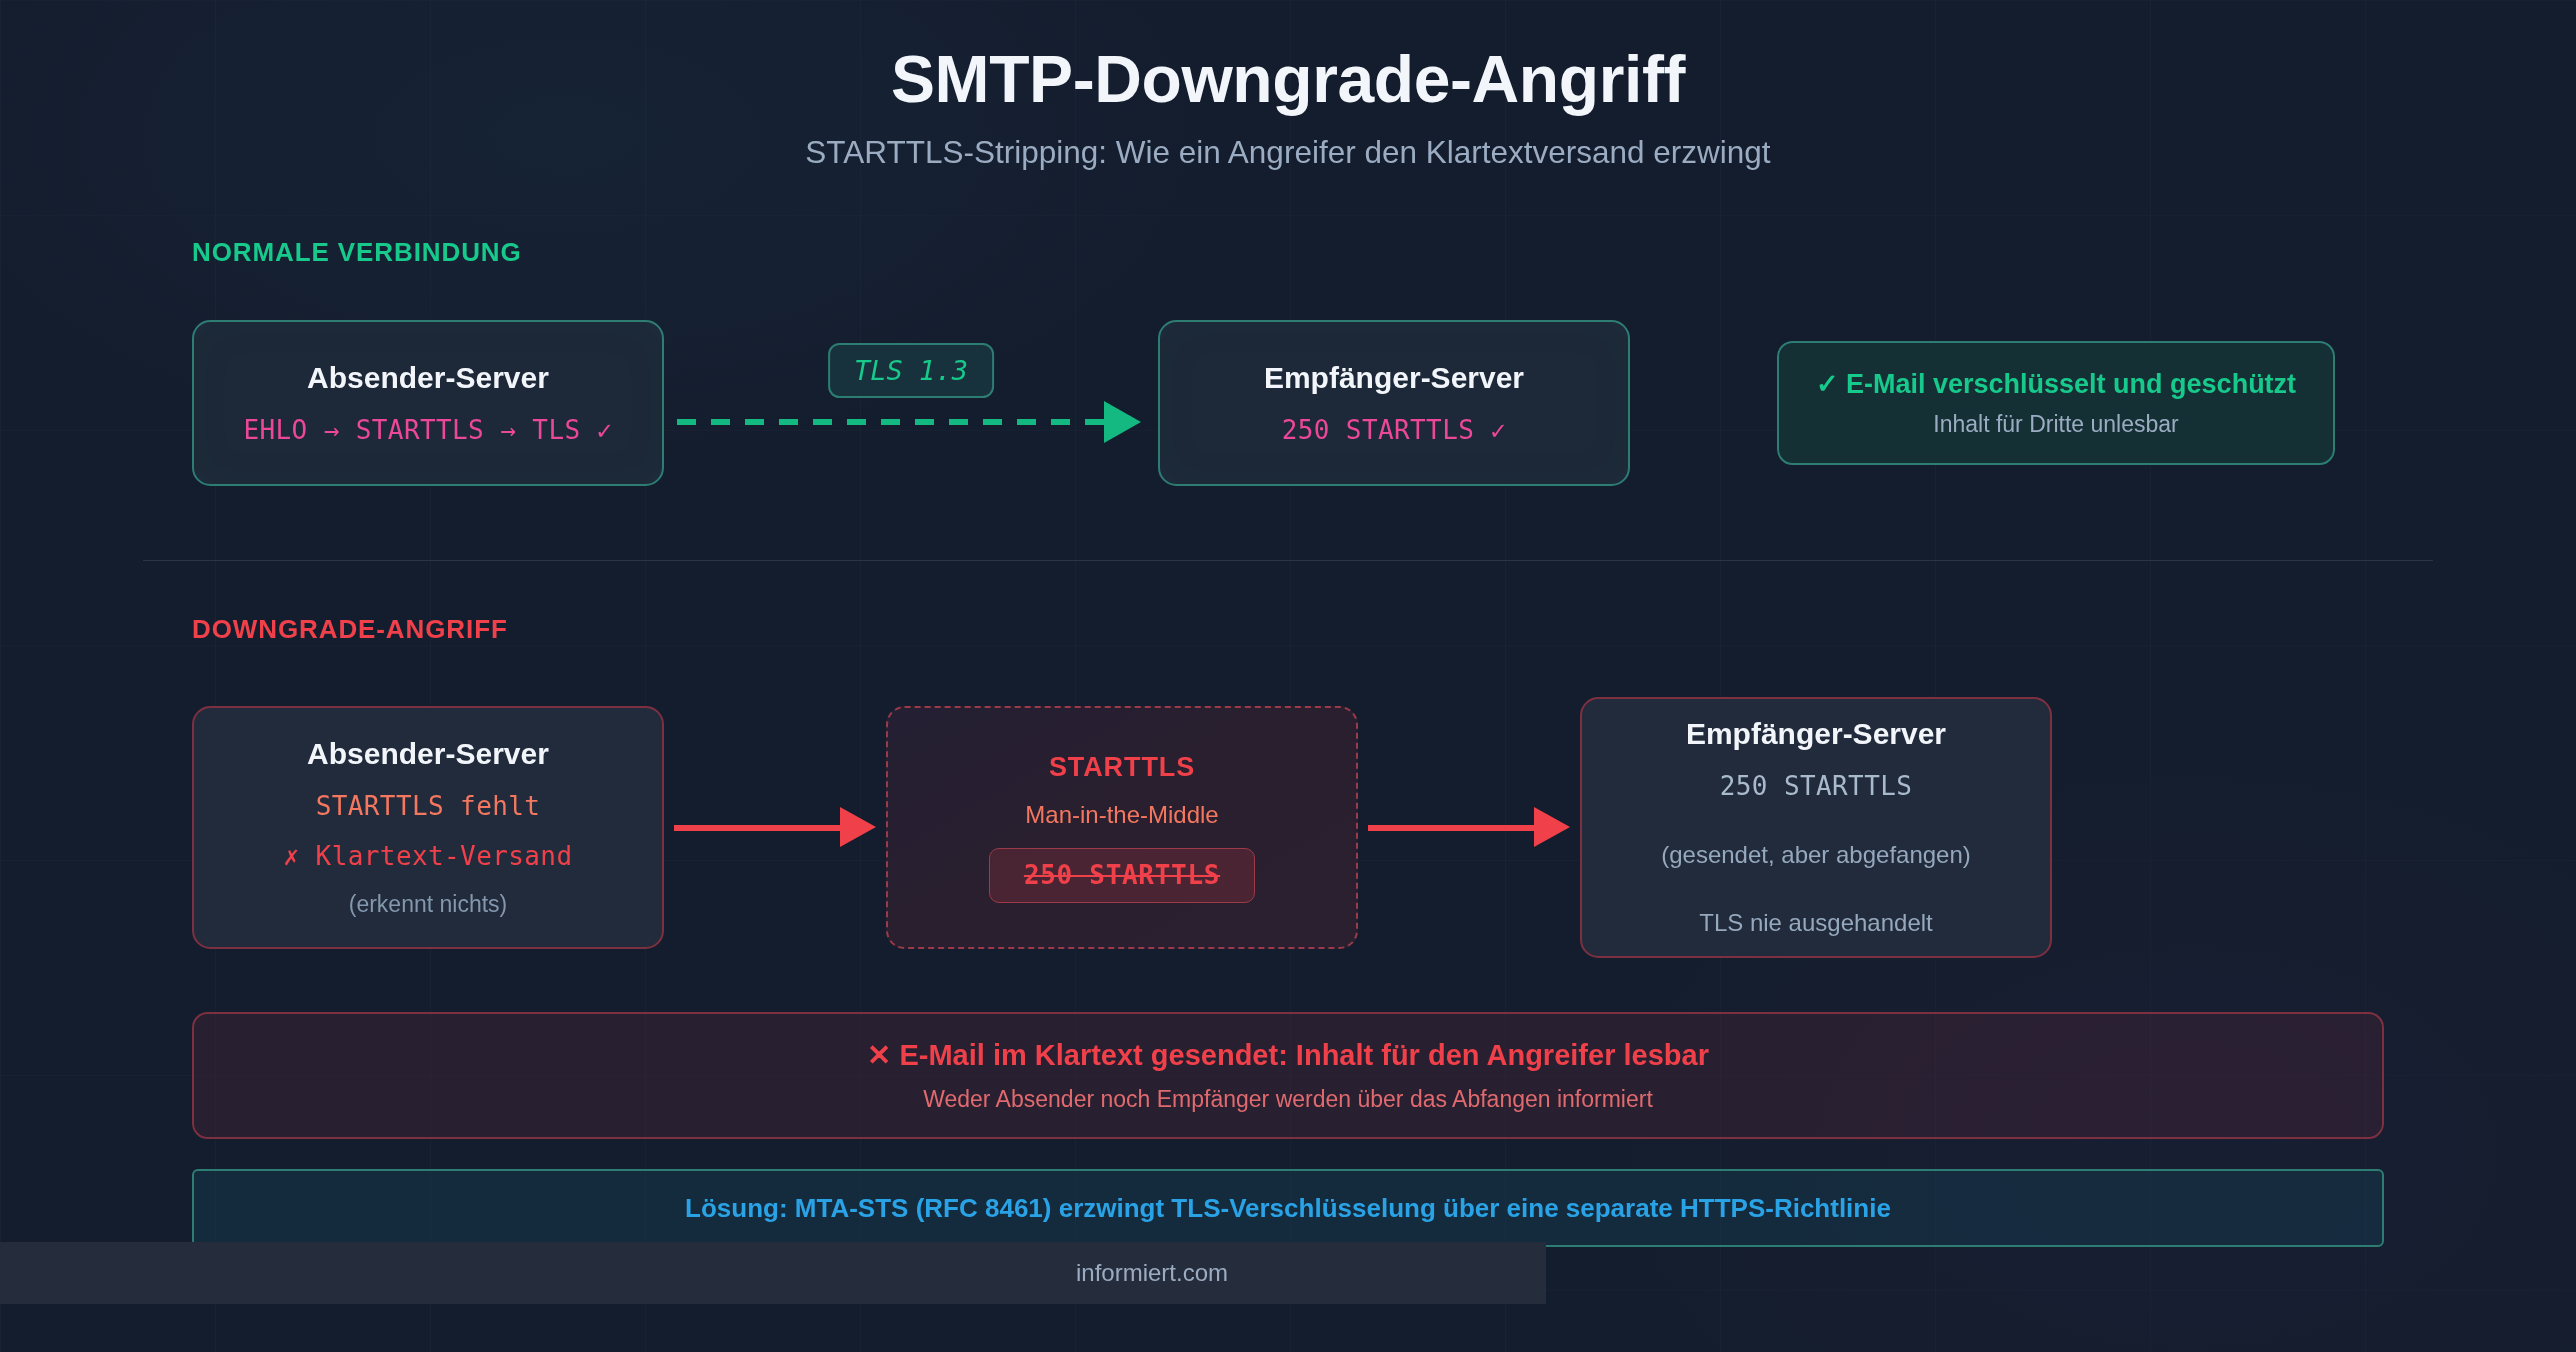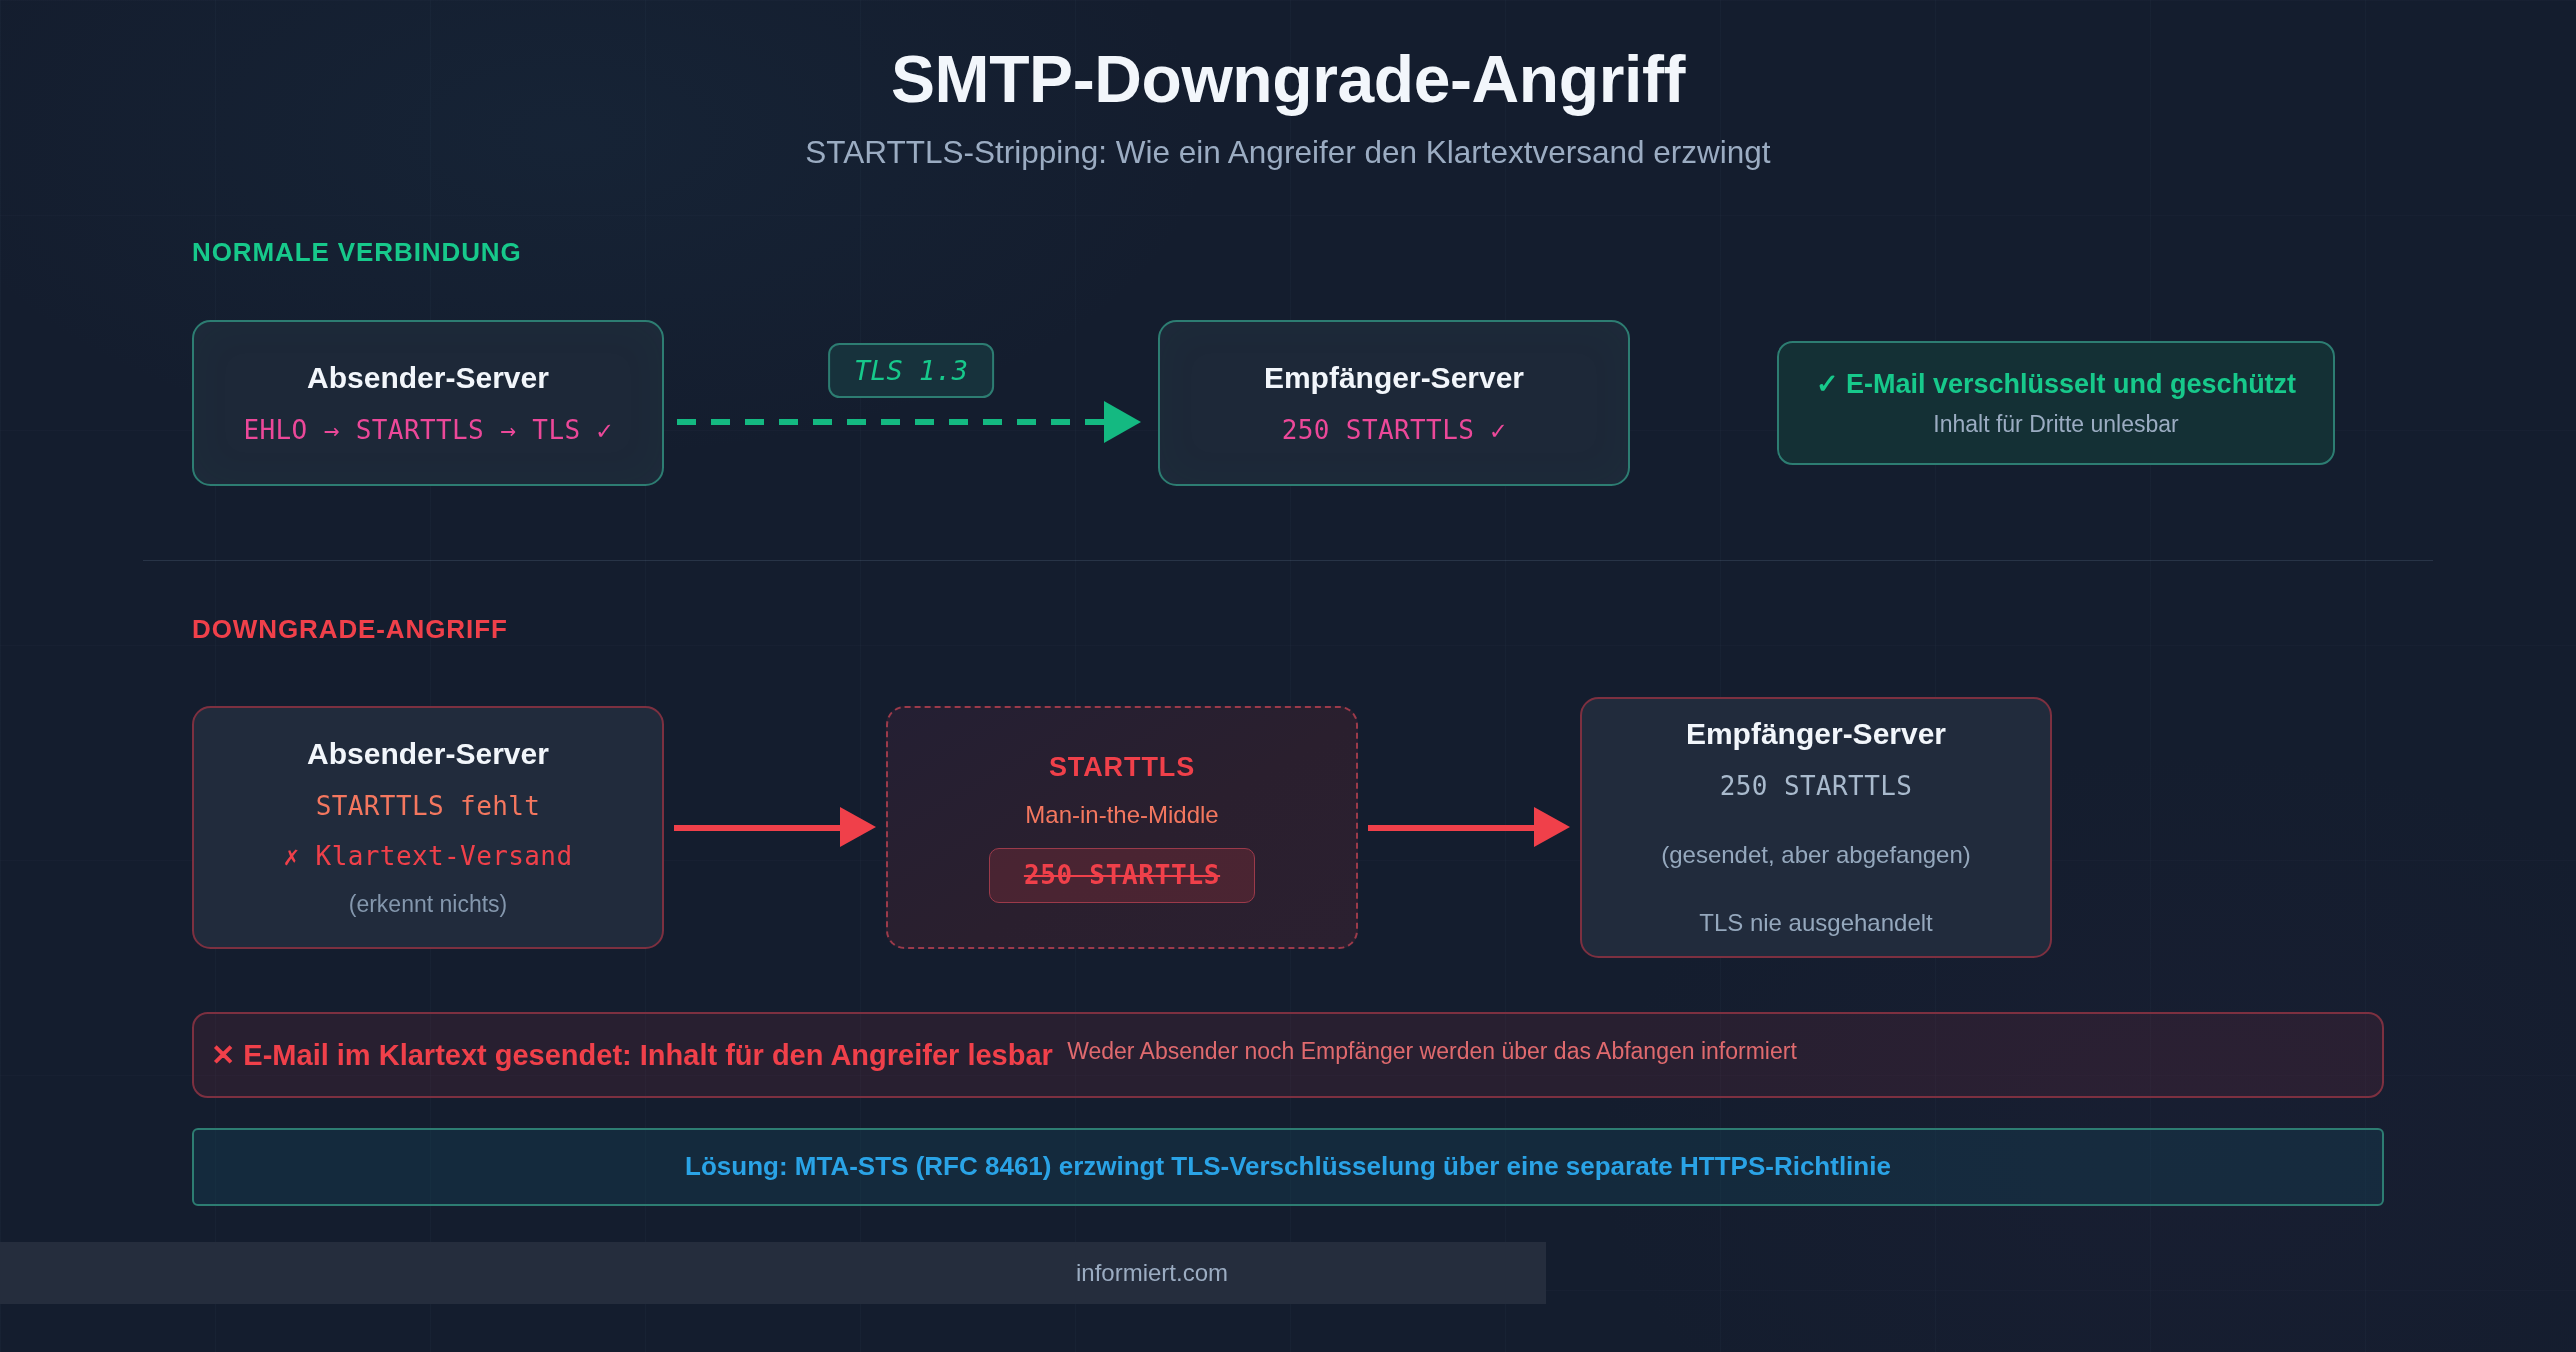--- a/index.html
+++ b/index.html
@@ -296,21 +296,21 @@
 
   
   .alert-bad {
     margin-top: 54px;
     background: rgba(122,40,58,0.20);
     border: 2.1px solid #7d3040;
     border-radius: 15.7px;
     padding: 24px 17px;
     text-align: center;
     display: flex;
-    flex-direction: row;
+    flex-direction: column;
     gap: 14.3px;
   }
   .alert-bad-main {
     font-size: 29px;
     font-weight: 700;
     color: #f0404a;
   }
   .alert-bad-sub {
     font-size: 23px;
     color: #e06a6e;

